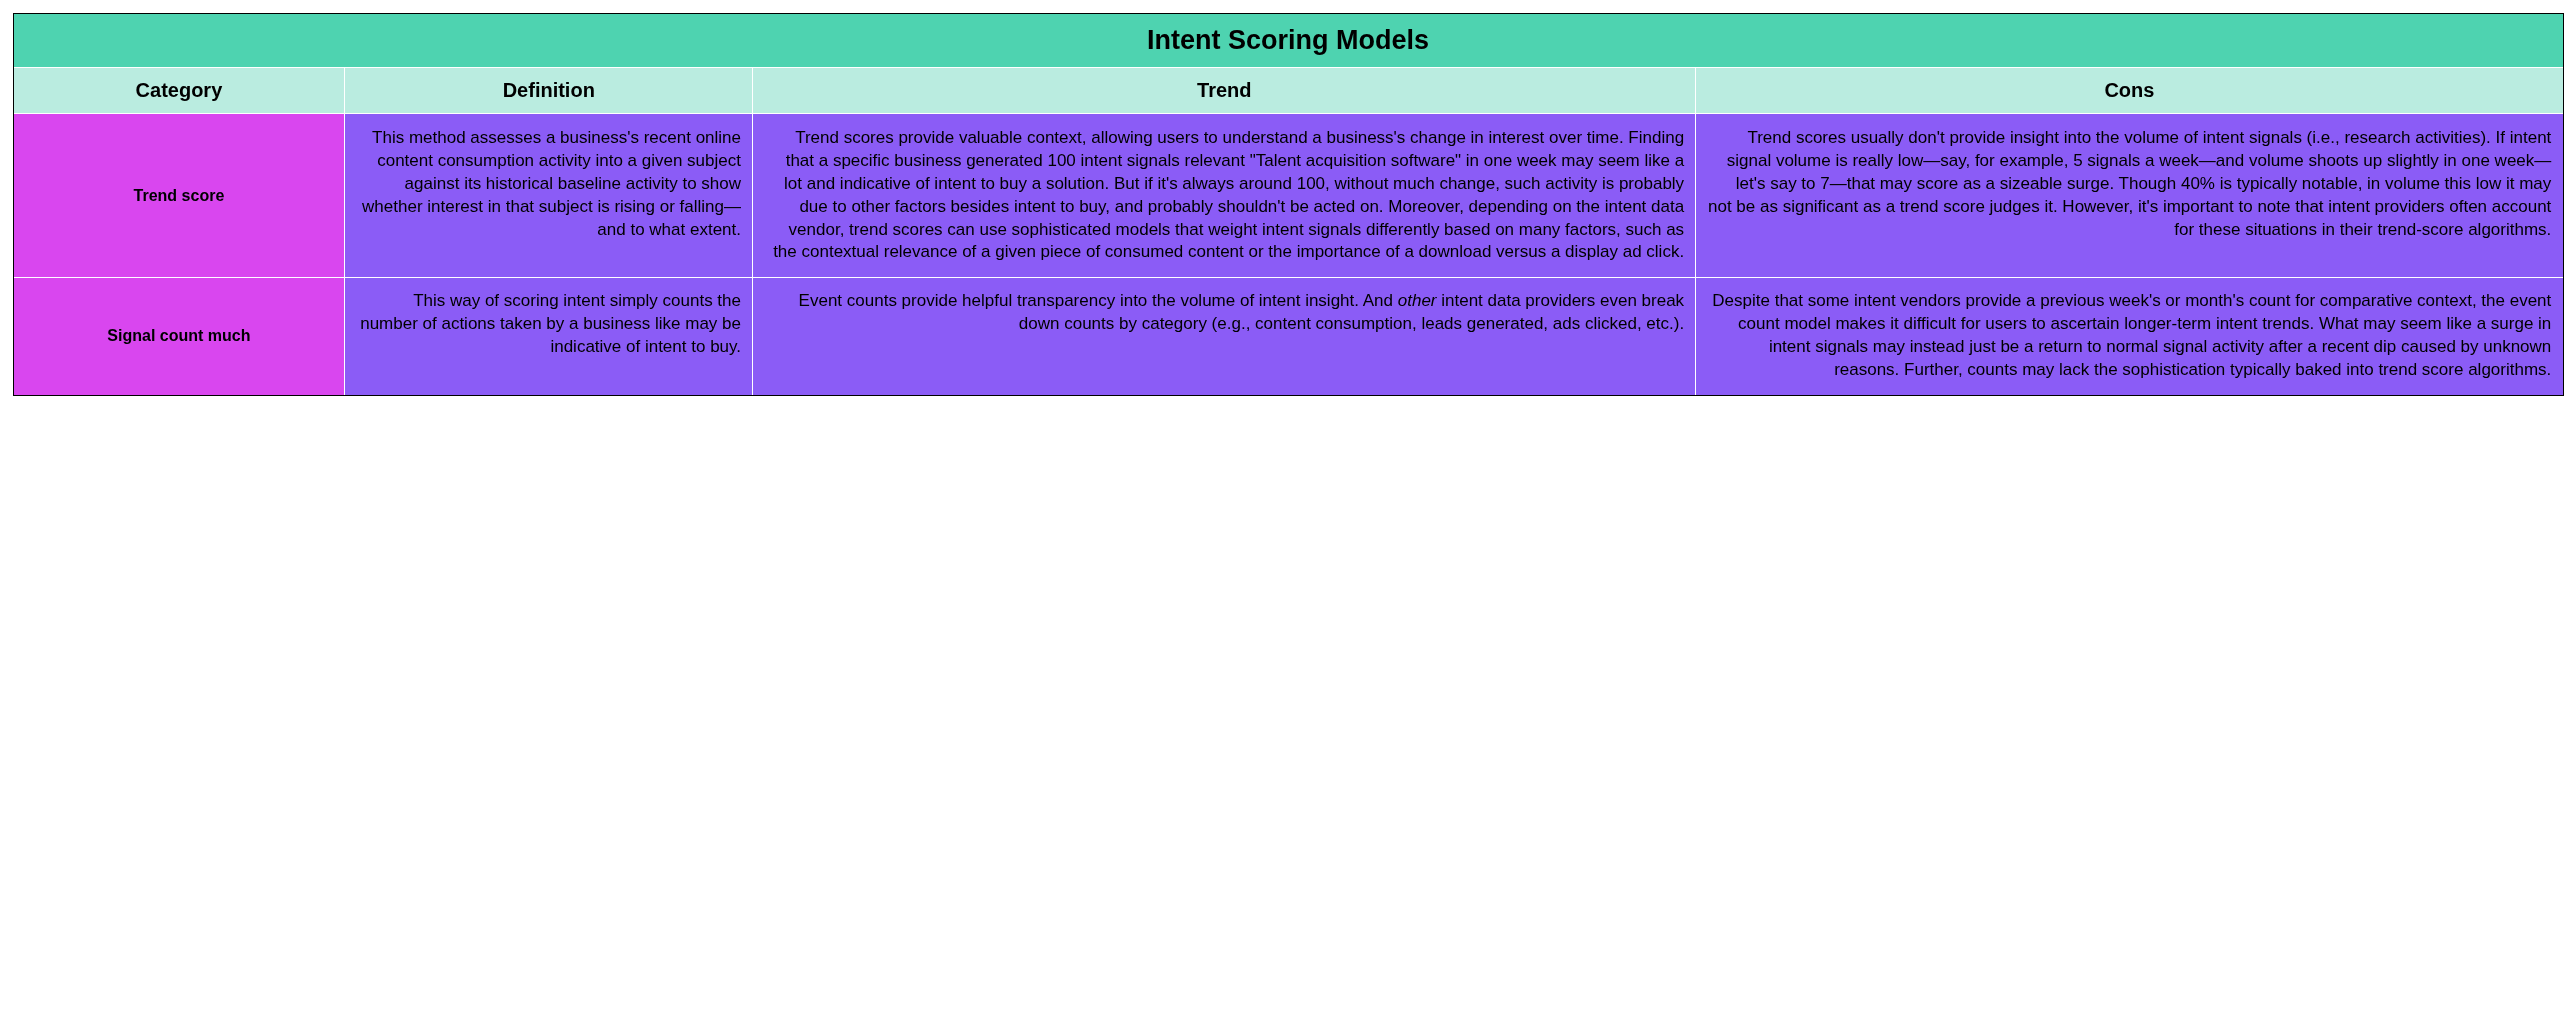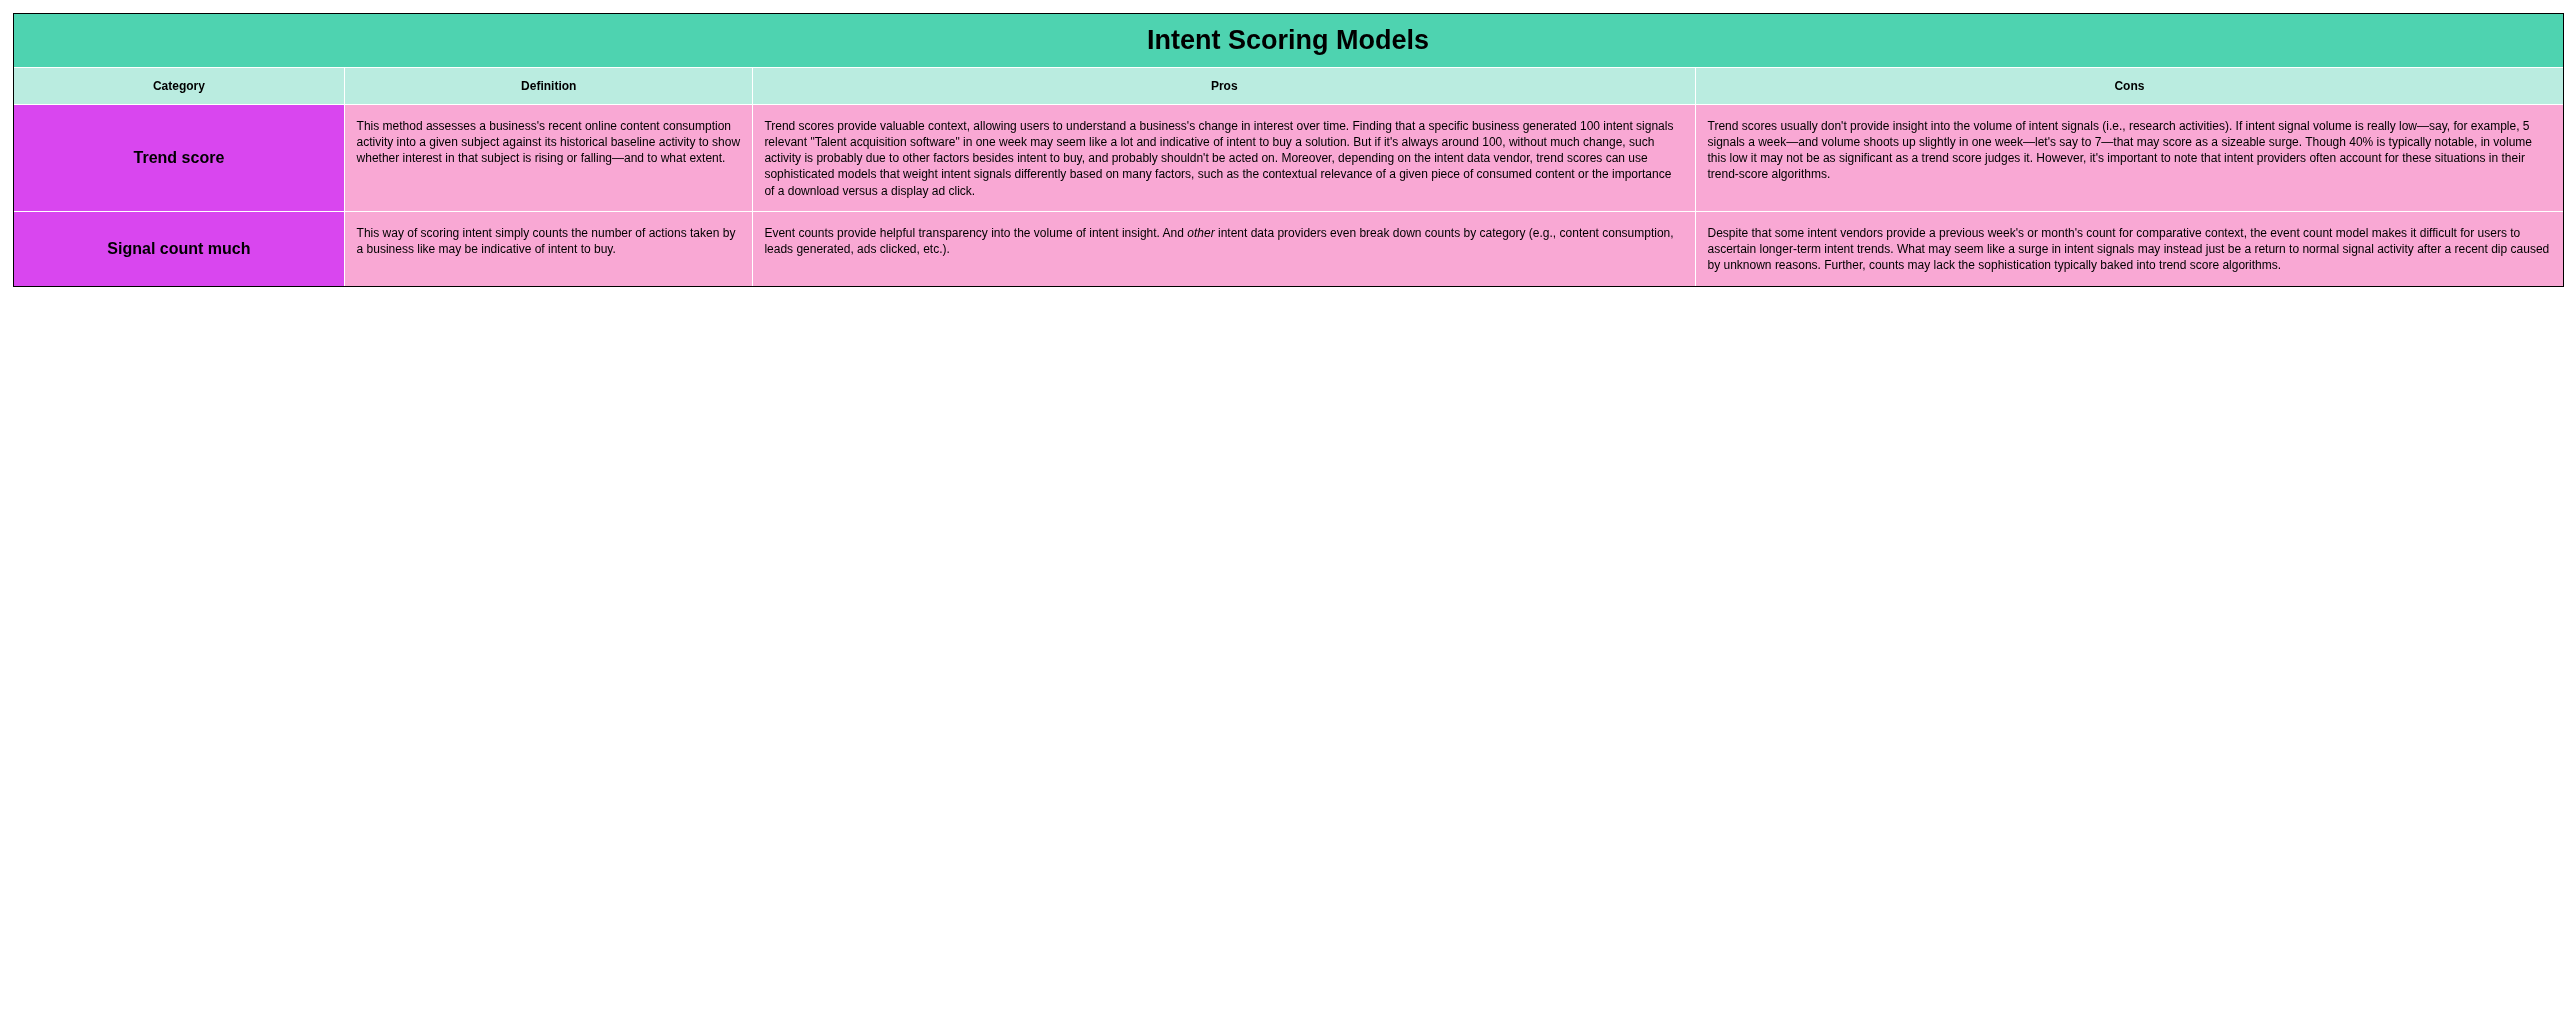--- a/index.html
+++ b/index.html
@@ -30,39 +30,40 @@
     text-align: center;
     font-weight: 800;
     font-size: 27px;
     padding: 11.2px 6.2px;
     margin-left: 10px;
   }
   th.header-cell {
     background: #baece0;
     color: #000;
     font-weight: 700;
-    font-size: 12px;
+    font-size: 20px;
     padding: 11.2px 10px;
     text-align: center;
     border-top: 1.2px solid #fff;
     border-right: 1.2px solid #fff;
   }
   th.header-cell:last-child {
     border-right: none;
     text-align: center;
   }
   td {
     border-top: 1.2px solid #fff;
     border-right: 1.2px solid #fff;
     padding: 12.5px 11.2px;
-    font-size: 12px;
+    font-size: 17px;
     line-height: 1.35;
     color: #000;
     vertical-align: top;
-    background: #f9a8d4;
+    background: #8b5cf6;
+    text-align: right;
   }
   td:last-child {
     border-right: none;
   }
   td.cat-cell {
     background: #d946ef;
     font-weight: 700;
     font-size: 16px;
     text-align: center;
     vertical-align: middle;
@@ -80,21 +81,21 @@
       <col class="col-pros">
       <col class="col-cons">
     </colgroup>
     <thead>
       <tr>
         <th colspan="4" class="title-cell">Intent Scoring Models</th>
       </tr>
       <tr>
         <th class="header-cell">Category</th>
         <th class="header-cell">Definition</th>
-        <th class="header-cell">Pros</th>
+        <th class="header-cell">Trend</th>
         <th class="header-cell">Cons</th>
       </tr>
     </thead>
     <tbody>
       <tr>
         <td class="cat-cell">Trend score</td>
         <td>This method assesses a business's recent online content consumption activity into a given subject against its historical baseline activity to show whether interest in that subject is rising or falling—and to what extent.</td>
         <td>Trend scores provide valuable context, allowing users to understand a business's change in interest over time. Finding that a specific business generated 100 intent signals relevant "Talent acquisition software" in one week may seem like a lot and indicative of intent to buy a solution. But if it's always around 100, without much change, such activity is probably due to other factors besides intent to buy, and probably shouldn't be acted on. Moreover, depending on the intent data vendor, trend scores can use sophisticated models that weight intent signals differently based on many factors, such as the contextual relevance of a given piece of consumed content or the importance of a download versus a display ad click.</td>
         <td>Trend scores usually don't provide insight into the volume of intent signals (i.e., research activities). If intent signal volume is really low—say, for example, 5 signals a week—and volume shoots up slightly in one week—let's say to 7—that may score as a sizeable surge. Though 40% is typically notable, in volume this low it may not be as significant as a trend score judges it. However, it's important to note that intent providers often account for these situations in their trend-score algorithms.</td>
       </tr>

